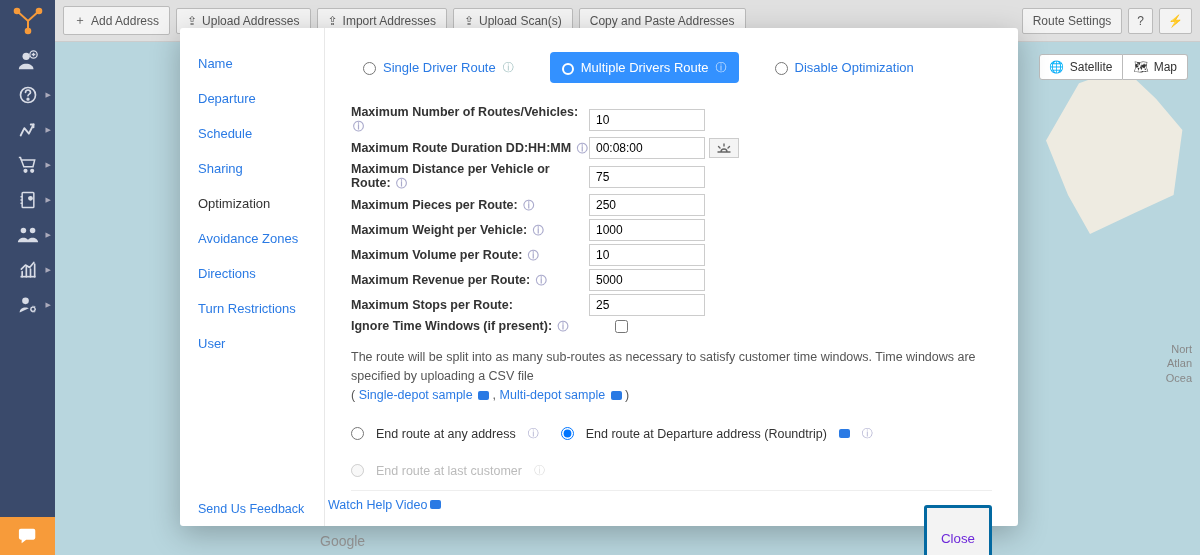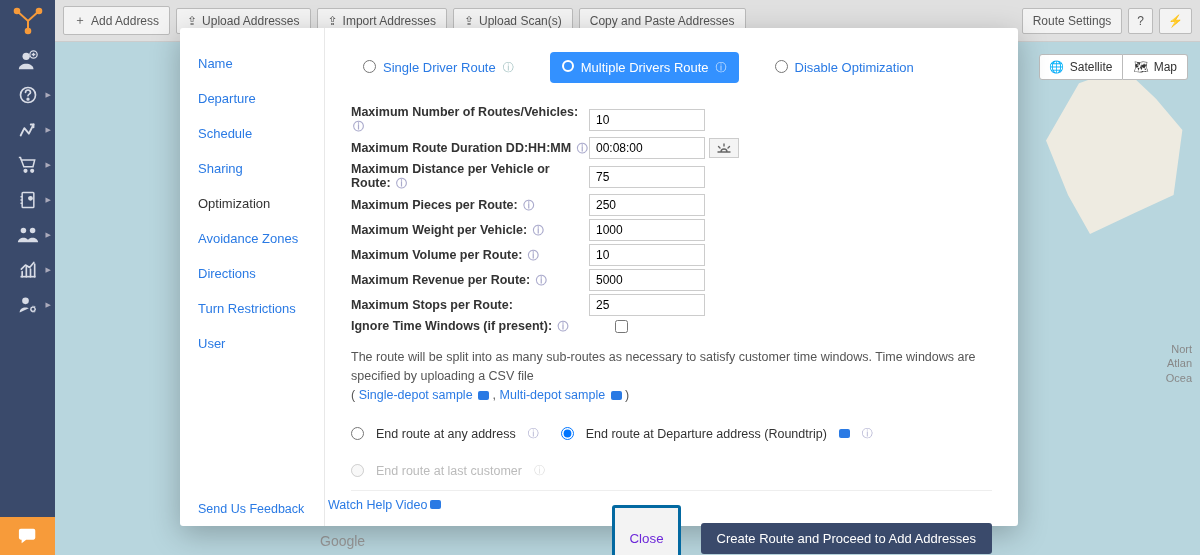--- a/index.html
+++ b/index.html
@@ -26,21 +26,21 @@
     .map-google { position: absolute; left: 265px; bottom: 6px; color: #999; font-size: 14px; }
     
     .modal { position: absolute; left: 180px; top: 28px; width: 838px; height: 498px; background: #fff; box-shadow: 0 8px 30px rgba(0,0,0,.25); border-radius: 3px; display: flex; z-index: 100; }
     .modal-sidebar { width: 145px; border-right: 1px solid #e8e8e8; padding: 18px 0; display: flex; flex-direction: column; }
     .modal-sidebar .nav-item { padding: 10px 18px; color: #2a7ae4; font-size: 13px; cursor: pointer; }
     .modal-sidebar .nav-item.active { color: #333; background: #fff; position: relative; }
     .modal-sidebar .nav-item.active::before { content: ''; position: absolute; left: 0; top: 0; bottom: 0; width: 3px; }
     .modal-body { flex: 1; display: flex; flex-direction: column; padding: 24px 26px 16px 26px; }
     
     .opt-radios { display: flex; gap: 36px; margin: 0 0 22px 12px; align-items: center; }
-    .opt-radios .ritem { display: inline-flex; align-items: flex-start; gap: 7px; color: #2a7ae4; cursor: pointer; }
+    .opt-radios .ritem { display: inline-flex; align-items: flex-end; gap: 7px; color: #2a7ae4; cursor: pointer; }
     .opt-radios .ritem input { accent-color: #2a7ae4; }
     .opt-radios .ritem.pillbtn { background: #3391ff; color: #fff; padding: 8px 12px; border-radius: 4px; }
     .opt-radios .ritem.pillbtn .ring { width: 12px; height: 12px; border: 2px solid #fff; border-radius: 50%; display: inline-block; }
     .opt-radios .help { font-size: 11px; color: #9bb; }
     
     .form-rows { display: flex; flex-direction: column; gap: 3px; }
     .frow { display: flex; align-items: center; }
     .frow .flabel { width: 238px; font-weight: 600; font-size: 12.5px; color: #333; }
     .frow .flabel .help { color: #aac; font-size: 11px; margin-left: 2px; }
     .frow input[type="text"] { width: 116px; padding: 3px 6px; border: 1px solid #ccc; font-size: 12px; }
@@ -302,16 +302,15 @@
       <label class="disabled">
           <input type="radio" name="end" disabled="" style="">
           <span>End route at last customer</span> 
           <span class="help" style="color:#ddd">ⓘ</span>
         </label>
     </div>
 
     <div class="modal-footer">
       <div class="spacer"></div>
       <button class="btn-close">Close</button>
-      <button class="btn-primary">Create Route and Proceed to Add Addresses</button>
     </div>
   </div>
 </div>
 
 </body></html>

